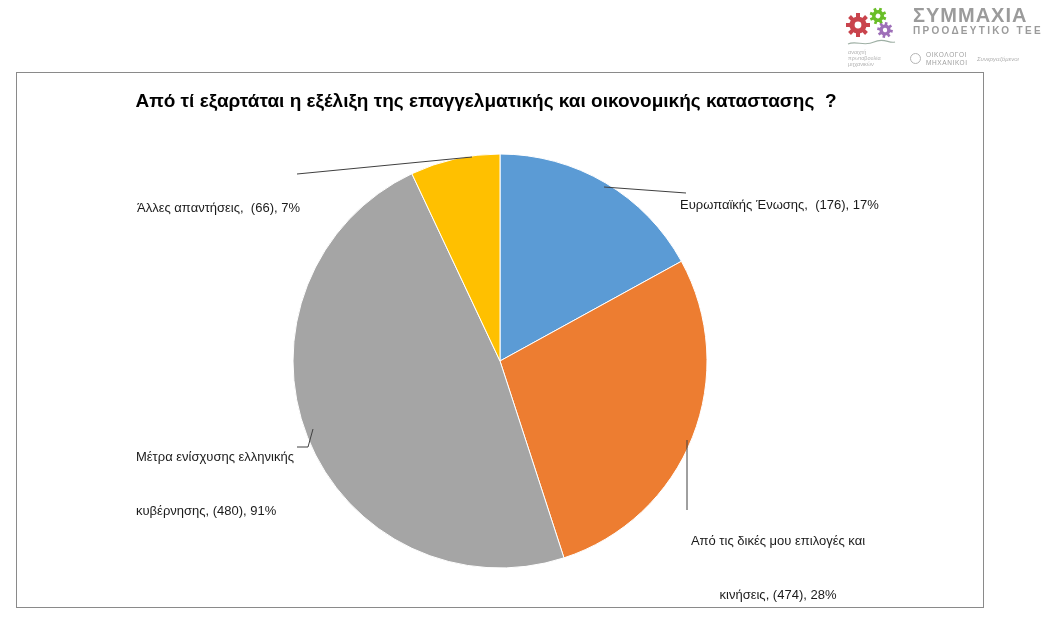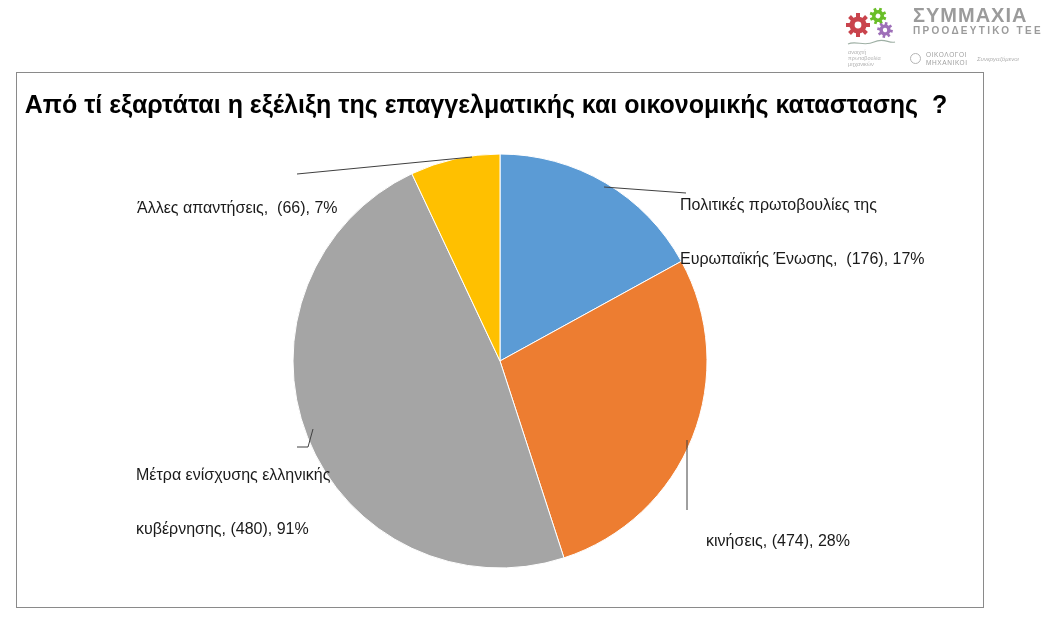--- a/index.html
+++ b/index.html
@@ -18,29 +18,29 @@
   .partner-emblem{position:absolute;left:64px;top:5px;width:9px;height:9px;border:1.5px solid #b5b5b5;border-radius:50%;}
   .partner-center{position:absolute;left:80px;top:3px;font-size:6.5px;line-height:8px;letter-spacing:.6px;color:#a0a0a0;}
   .partner-right{position:absolute;left:131px;top:8px;font-size:6px;font-style:italic;color:#b0b0b0;}
   
   .chart-frame{
     position:absolute;left:16px;top:72px;width:968px;height:536px;
     border:1px solid #8a8a8a;background:#ffffff;box-sizing:border-box;
   }
   .chart-title{
     position:absolute;left:16px;top:90px;width:968px;padding-right:28px;box-sizing:border-box;
-    text-align:center;font-size:25px;font-weight:bold;color:#000000;white-space:pre;
+    text-align:center;font-size:19px;font-weight:bold;color:#000000;white-space:pre;
   }
   
   .overlay-svg{position:absolute;left:0;top:0;}
   
-  .lbl{position:absolute;font-size:16px;color:#1a1a1a;line-height:18px;white-space:pre;}
+  .lbl{position:absolute;font-size:13px;color:#1a1a1a;line-height:18px;white-space:pre;}
   .lbl-eu{left:680px;top:160px;width:186px;text-align:center;}
   .lbl-other{left:137px;top:163px;width:170px;text-align:left;}
-  .lbl-gov{left:136px;top:430px;width:168px;text-align:right;}
+  .lbl-gov{left:136px;top:412px;width:168px;text-align:left;}
   .lbl-self{left:686px;top:496px;width:184px;text-align:center;}
 </style>
 </head>
 <body>
 
 <div class="logo-block">
   <svg class="gears-svg" width="72" height="46" viewBox="0 0 72 46">
     <defs>
       <g id="gearShape">
         <rect x="-2" y="-12" width="4" height="5"></rect>
@@ -92,25 +92,25 @@
     </g>
   <g stroke="#404040" stroke-width="1" fill="none">
     <polyline points="604,187 686,193"></polyline>
     <polyline points="297,174 472,157"></polyline>
     <polyline points="297,447 308,447 313,429"></polyline>
     <polyline points="687,440 687,510"></polyline>
   </g>
 </svg>
 
 <div class="lbl lbl-eu">
-  <div>Πολιτικές πρωτοβουλίες της</div>
   <div>Ευρωπαϊκής Ένωσης,  (176), 17%</div>
 </div>
 <div class="lbl lbl-other">
   <div>Άλλες απαντήσεις,  (66), 7%</div>
 </div>
 <div class="lbl lbl-gov">
   <div>Μέτρα ενίσχυσης ελληνικής</div>
   <div>κυβέρνησης, (480), 91%</div>
 </div>
 <div class="lbl lbl-self">
+  <div>Από τις δικές μου επιλογές και</div>
   <div>κινήσεις, (474), 28%</div>
 </div>
 
 </body></html>

